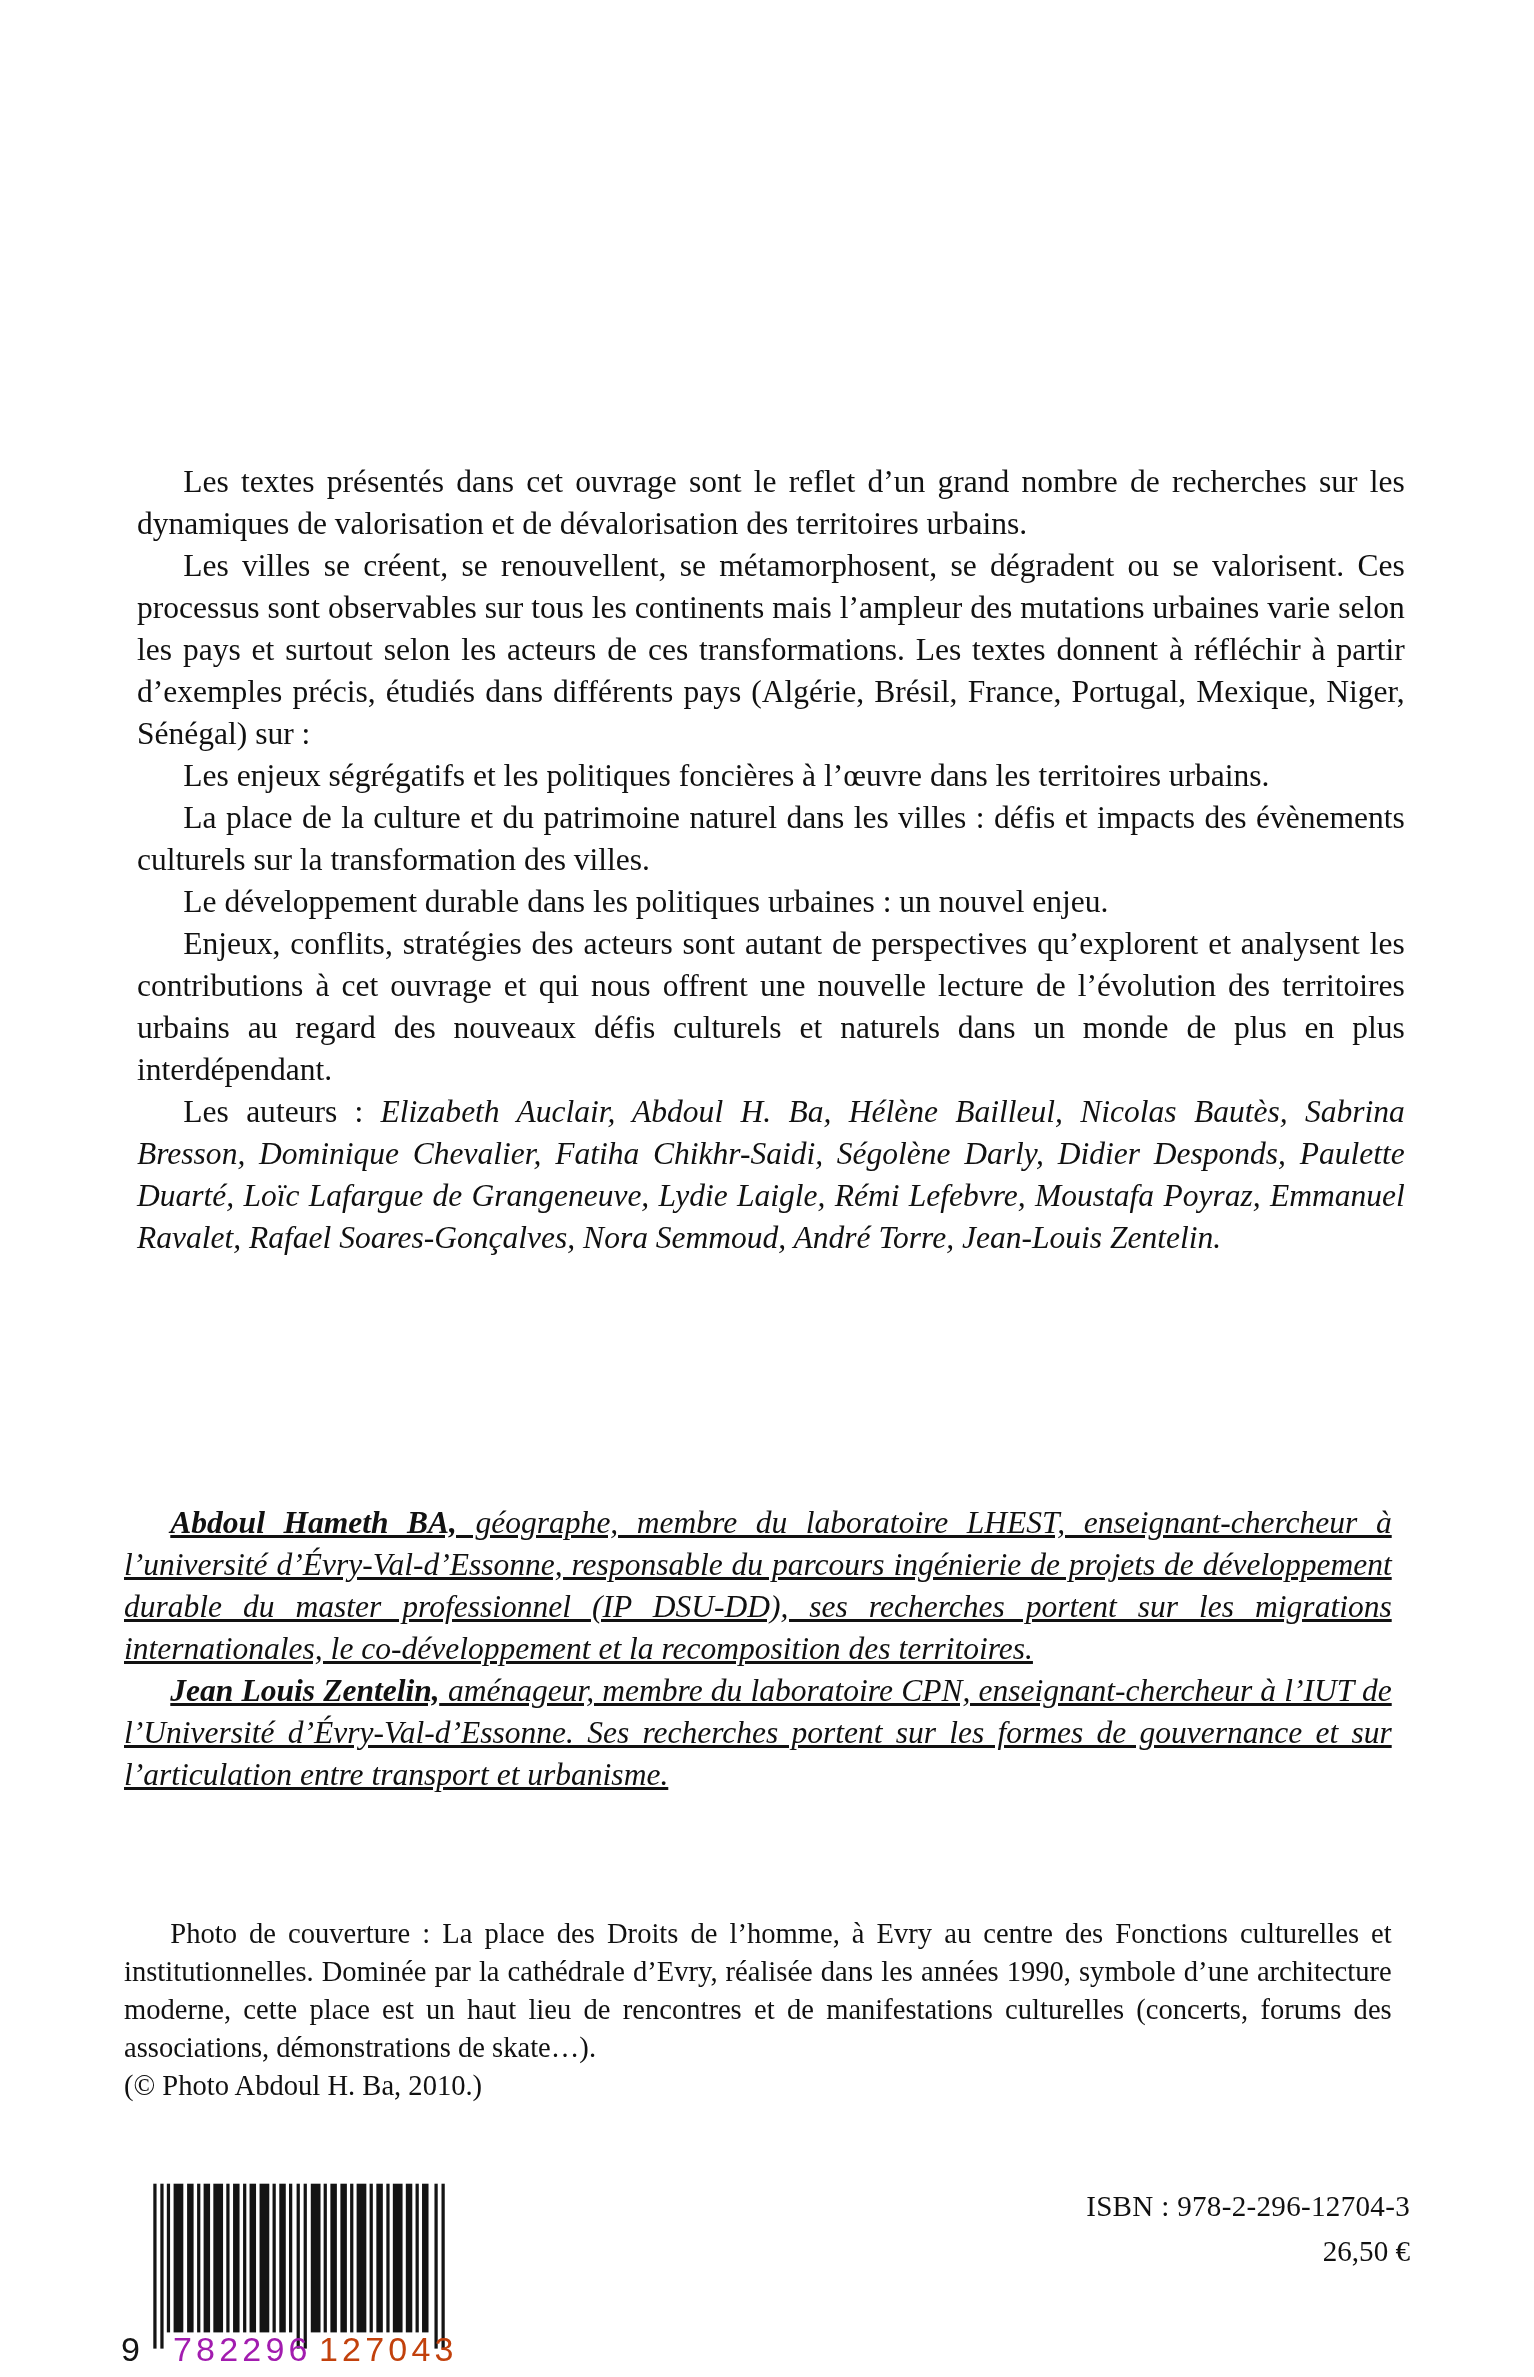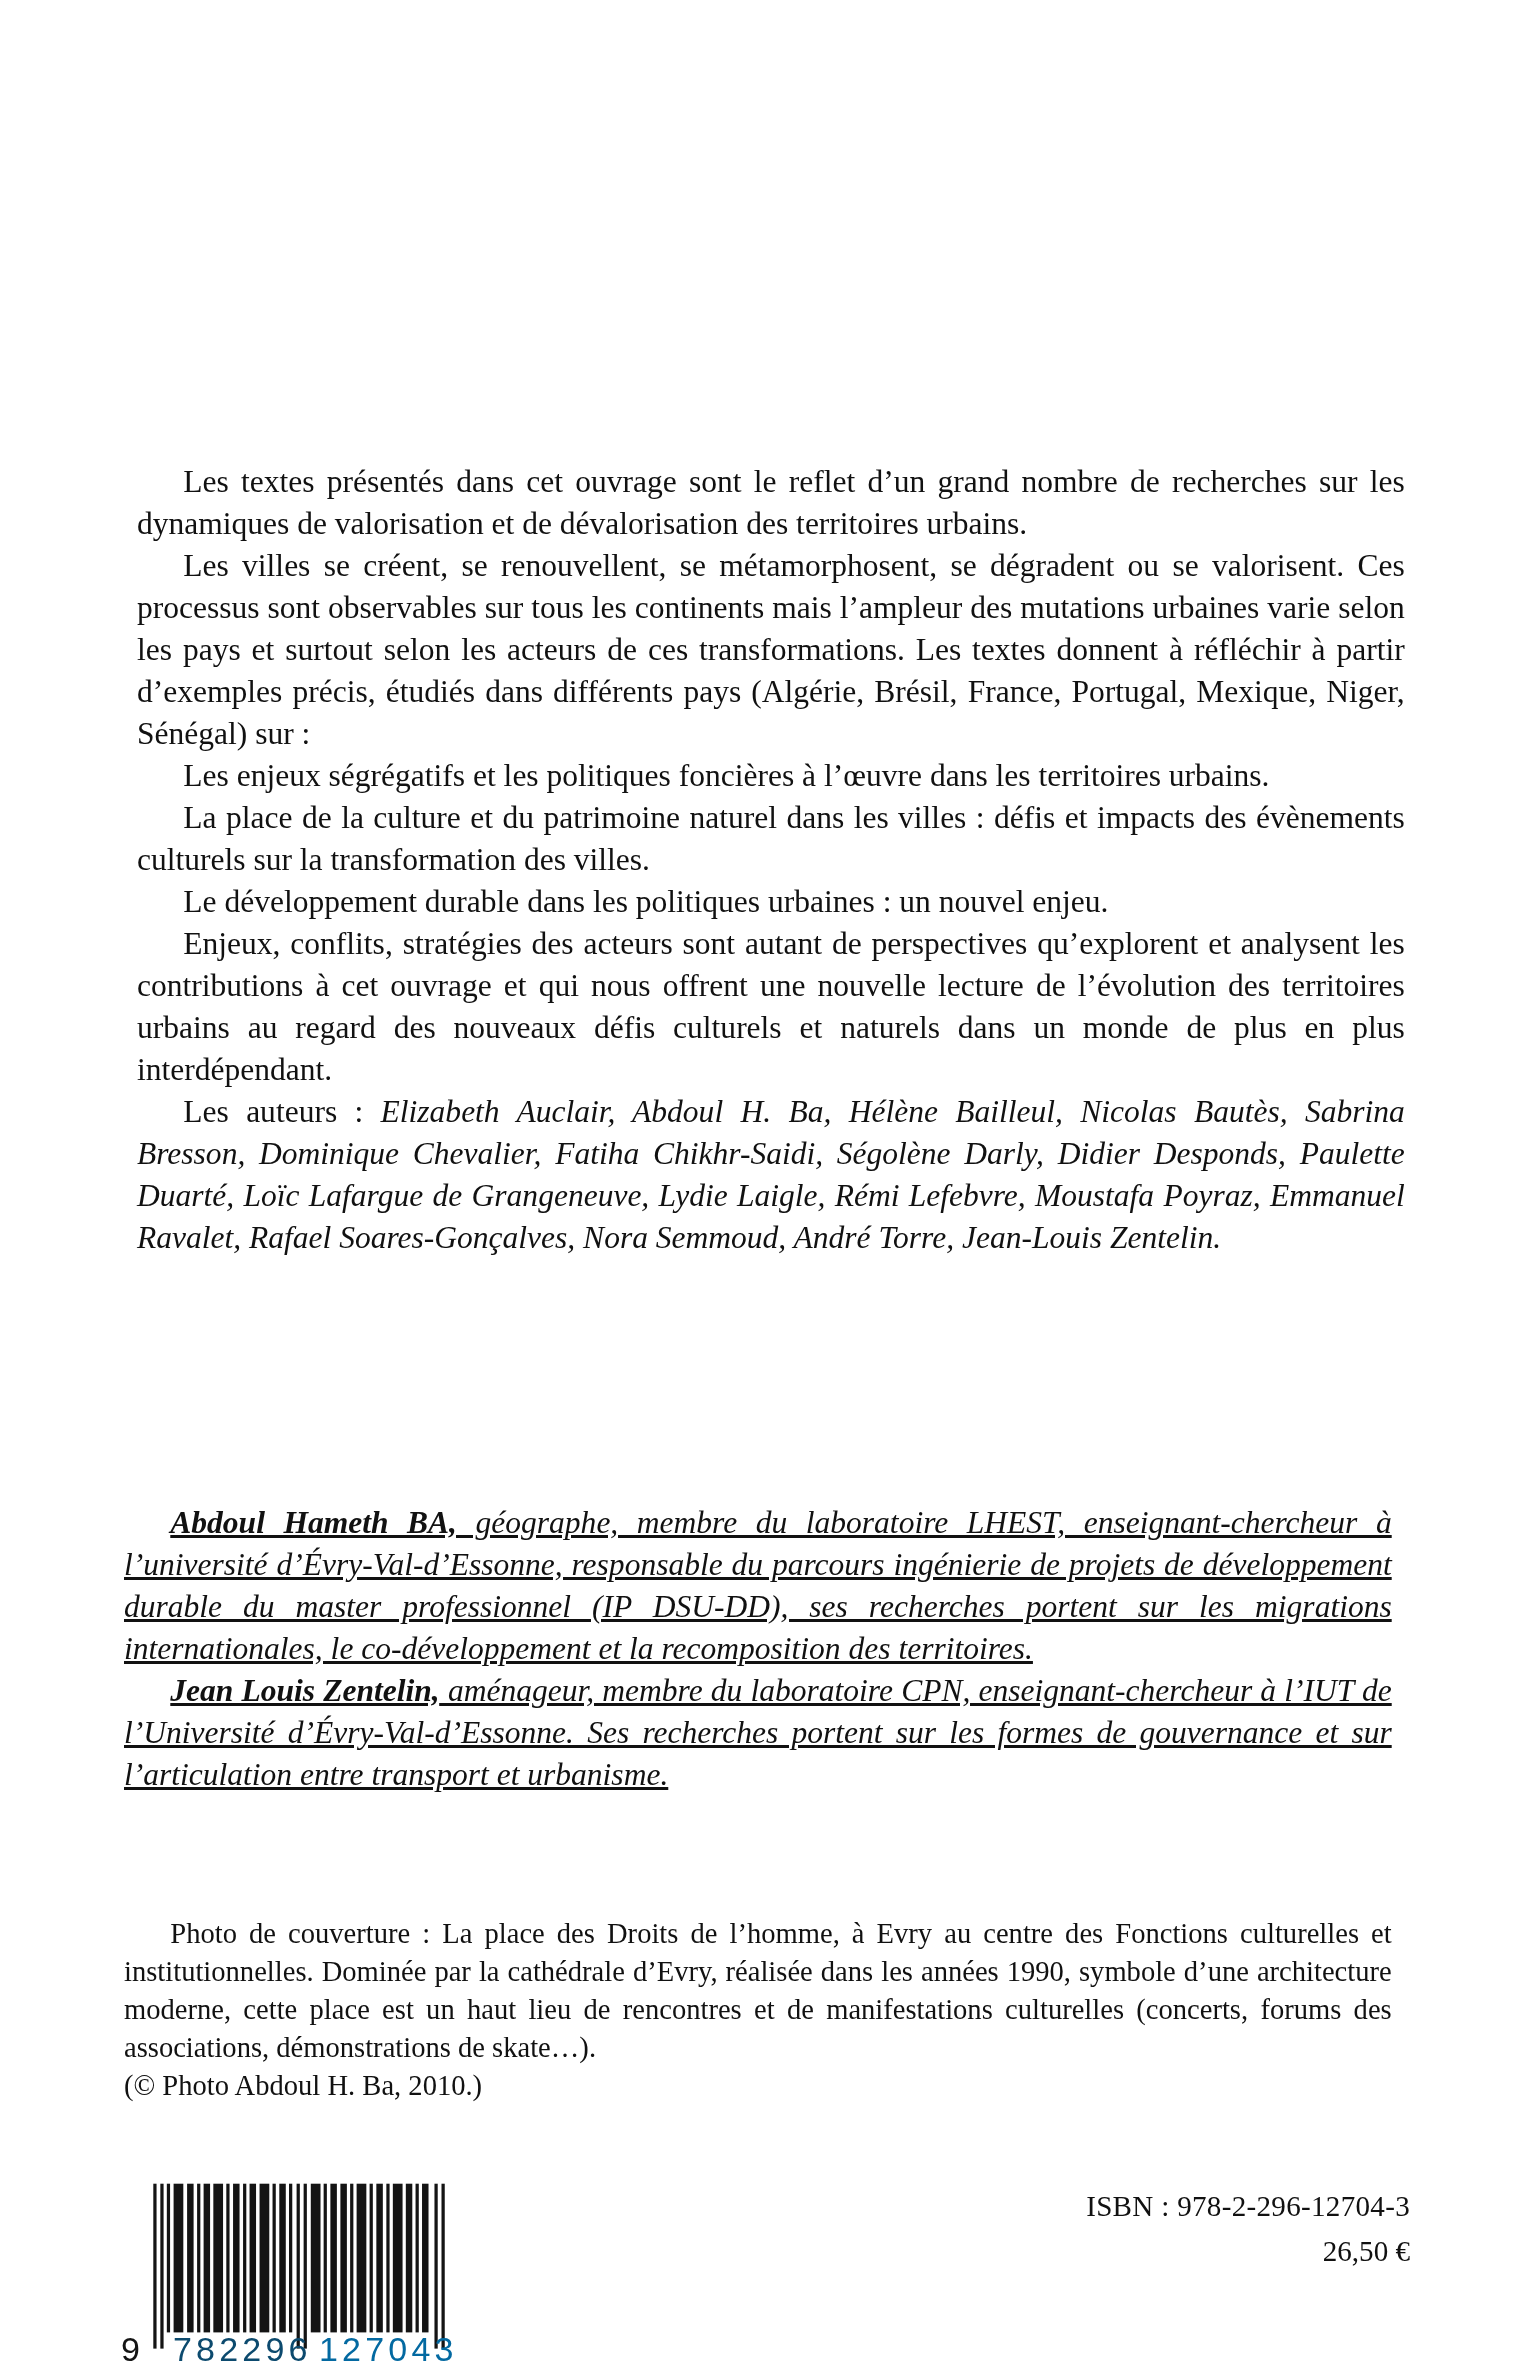--- a/index.html
+++ b/index.html
@@ -229,22 +229,22 @@
         <rect x="197.2" y="2" width="7.2" height="110"></rect>
         <rect x="206.8" y="2" width="4.8" height="110"></rect>
         <rect x="214" y="2" width="2.4" height="110"></rect>
         <rect x="218.8" y="2" width="4.8" height="110"></rect>
 
         <rect x="228" y="2" width="2.4" height="122"></rect>
         <rect x="233.2" y="2" width="2.4" height="122"></rect>
       </g>
     </svg>
     <div style="position:absolute; left:-5px; top:149px; font-family:'Liberation Sans','DejaVu Sans',sans-serif; font-size:34px; letter-spacing:0px; color:#141414;">9</div>
-    <div style="position:absolute; left:47px; top:149px; font-family:'Liberation Sans','DejaVu Sans',sans-serif; font-size:34px; letter-spacing:4.2px; color:#0c4a6e;">782296</div>
-    <div style="position:absolute; left:193px; top:149px; font-family:'Liberation Sans','DejaVu Sans',sans-serif; font-size:34px; letter-spacing:4.2px; color:#0369a1;">127043</div>
+    <div style="position:absolute; left:47px; top:149px; font-family:'Liberation Sans','DejaVu Sans',sans-serif; font-size:34px; letter-spacing:4.2px; color:#a21caf;">782296</div>
+    <div style="position:absolute; left:193px; top:149px; font-family:'Liberation Sans','DejaVu Sans',sans-serif; font-size:34px; letter-spacing:4.2px; color:#c2410c;">127043</div>
   </div>
 
   <div class="isbn-block">
     <div class="isbn-line">ISBN : 978-2-296-12704-3</div>
     <div class="price-line">26,50 €</div>
   </div>
 
 </div>
 
 

